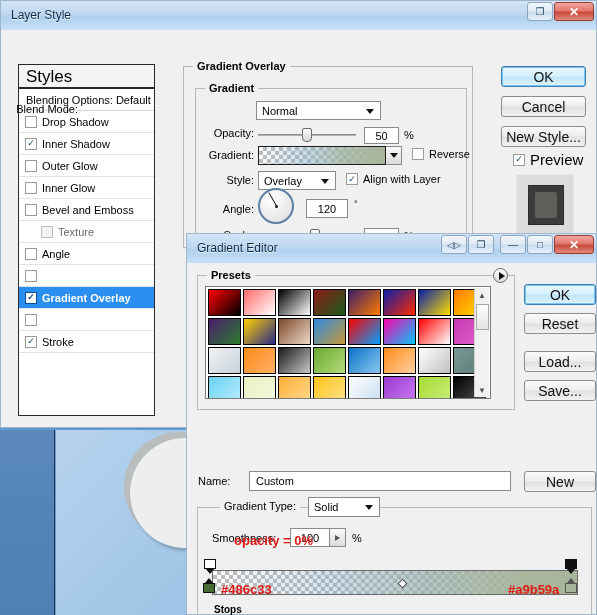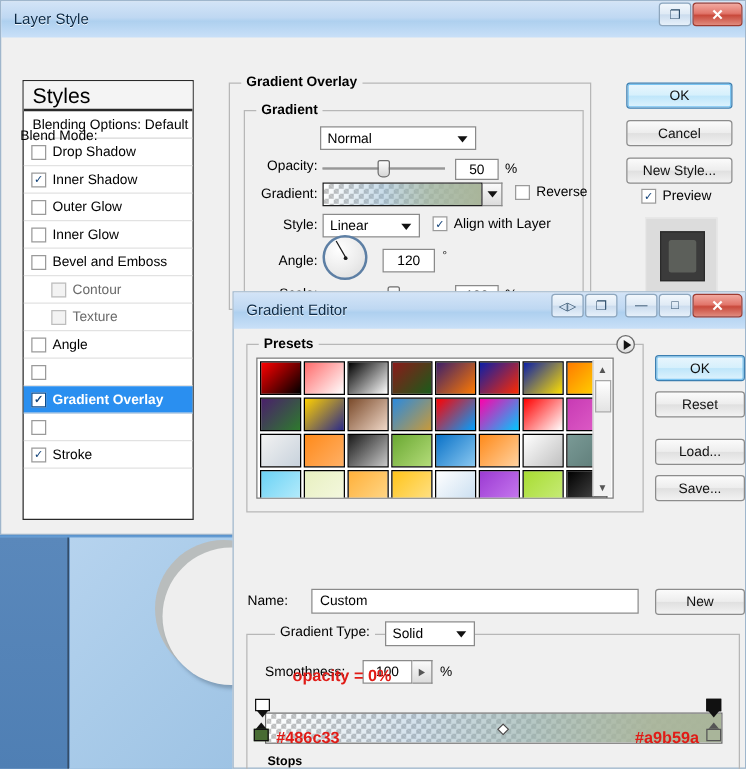--- a/index.html
+++ b/index.html
@@ -194,31 +194,31 @@
   .dial .hub {
     position: absolute; left: 50%; top: 50%; width: 3px; height: 3px;
     margin: -1.5px 0 0 -1.5px; border-radius: 50%; background: #1a1a1a;
   }
 
   
   .btn {
     border: 1px solid #8c8c8c; border-radius: 3px;
     background: linear-gradient(180deg,#fbfbfb 0%, #ededed 48%, #e0e0e0 52%, #f2f2f2 100%);
     display: flex; align-items: center; justify-content: center;
-    font-size: 11px; color: #111;
+    font-size: 14px; color: #111;
   }
   .btn.primary {
     border: 1px solid #3c7fb1;
     background: linear-gradient(180deg,#eaf6fd 0%, #d6f0fc 48%, #bfe6fa 52%, #dff3fd 100%);
     box-shadow: 0 0 0 1px #79c4f2 inset;
   }
   #ls-ok     { position: absolute; left: 500px; top: 36px;  width: 85px; height: 21px; }
   #ls-cancel { position: absolute; left: 500px; top: 66px;  width: 85px; height: 21px; }
   #ls-new    { position: absolute; left: 500px; top: 96px;  width: 85px; height: 21px; }
-  #ls-preview-row { position: absolute; left: 512px; top: 121px; display: flex; align-items: center; gap: 5px; font-size: 11px; }
+  #ls-preview-row { position: absolute; left: 512px; top: 121px; display: flex; align-items: center; gap: 5px; font-size: 15px; }
   #ls-thumb {
     position: absolute; left: 515px; top: 144px; width: 58px; height: 61px;
     background: #dcdcdc; border: 1px solid #e8e8e8;
   }
   #ls-thumb .sq {
     position: absolute; left: 11px; top: 10px; width: 36px; height: 40px;
     background: #3b3b3b; border: 1px solid #2a2a2a;
   }
   #ls-thumb .sq::after {
     content: ""; position: absolute; left: 6px; top: 6px; right: 6px; bottom: 6px;
@@ -385,24 +385,20 @@
         <span class="cb"></span>
         <span>Outer Glow</span>
       </div>
       <div class="style-row">
         <span class="cb"></span>
         <span>Inner Glow</span>
       </div>
       <div class="style-row">
         <span class="cb"></span>
         <span>Bevel and Emboss</span>
-      </div>
-      <div class="style-row indent">
-        <span class="cb dim"></span>
-        <span>Contour</span>
       </div>
       <div class="style-row indent">
         <span class="cb dim"></span>
         <span>Texture</span>
       </div>
       <div class="style-row">
         <span class="cb"></span>
         <span>Angle</span>
       </div>
       <div class="style-row">
@@ -452,21 +448,21 @@
           <span class="caret"></span>
         </div>
       </div>
       <div style="position:absolute; left:216px; top:59px; display:flex; align-items:center; gap:5px;">
         <span class="cb"></span>
         <span>Reverse</span>
       </div>
 
       <div class="frow" style="left:0px; top:85px; width:58px; justify-content:flex-end;">Style:</div>
       <div class="combo" style="position:absolute; left:62px; top:82px; width:78px;">
-        <span>Linear</span>
+        <span>Overlay</span>
         <span class="caret"></span>
       </div>
       <div style="position:absolute; left:150px; top:84px; display:flex; align-items:center; gap:5px;">
         <span class="cb on"></span>
         <span>Align with Layer</span>
       </div>
 
       <div class="frow" style="left:0px; top:114px; width:58px; justify-content:flex-end;">Angle:</div>
       <div class="dial" style="position:absolute; left:62px; top:99px;">
         <div class="needle"></div>

